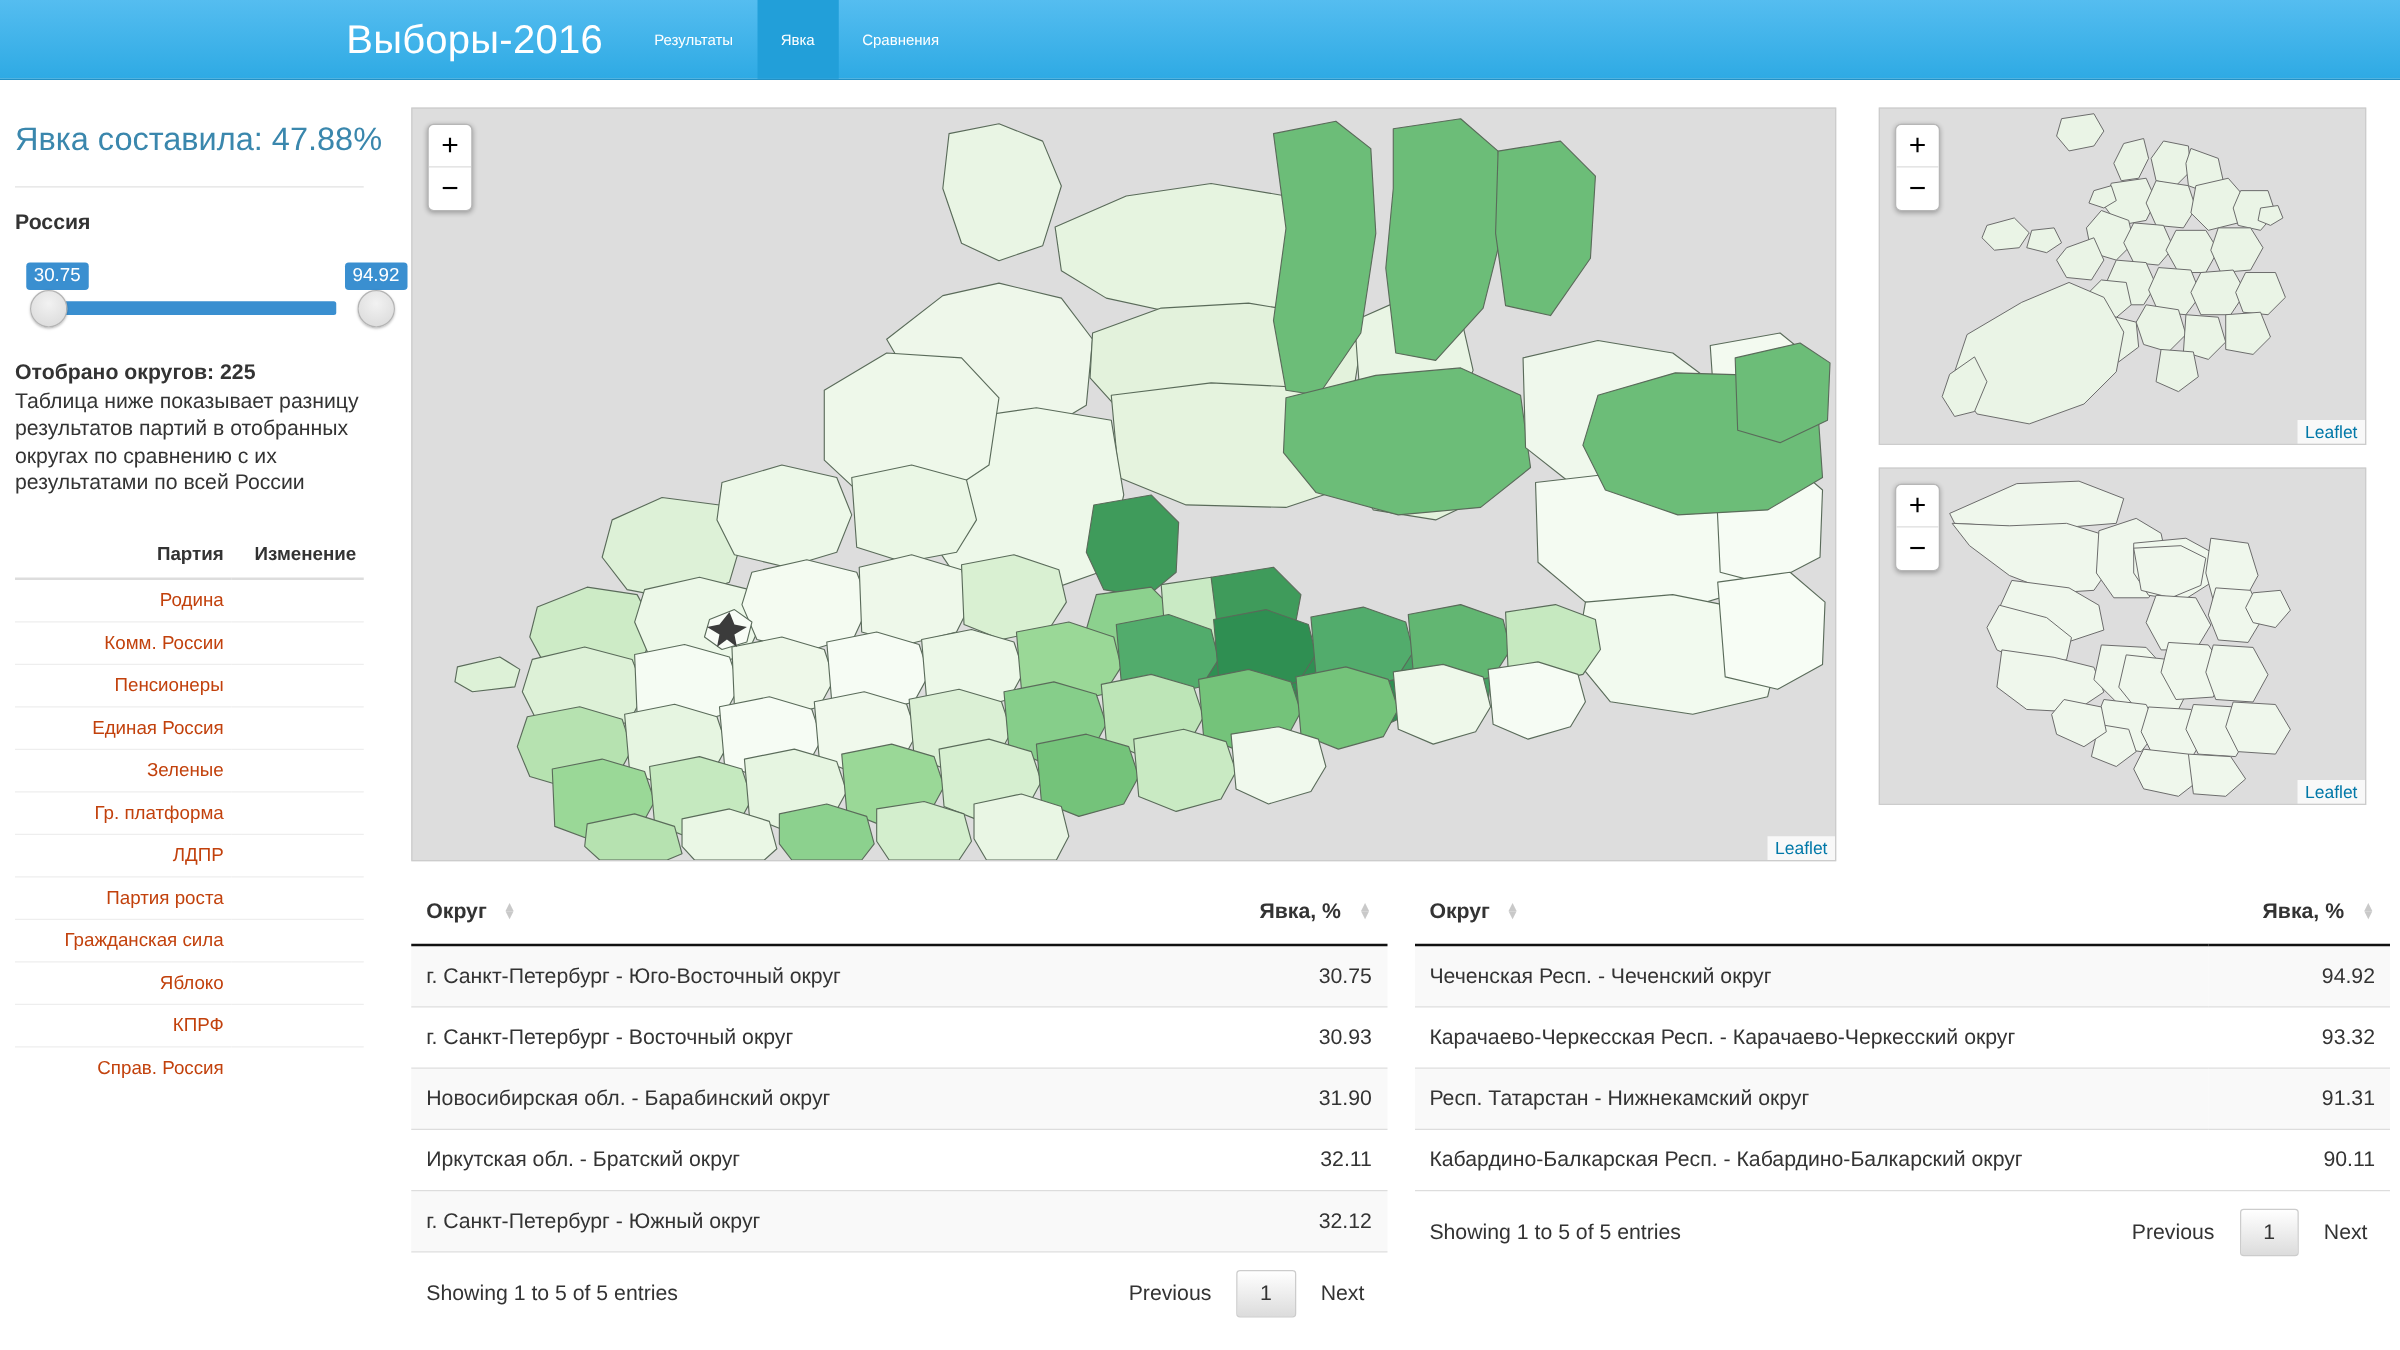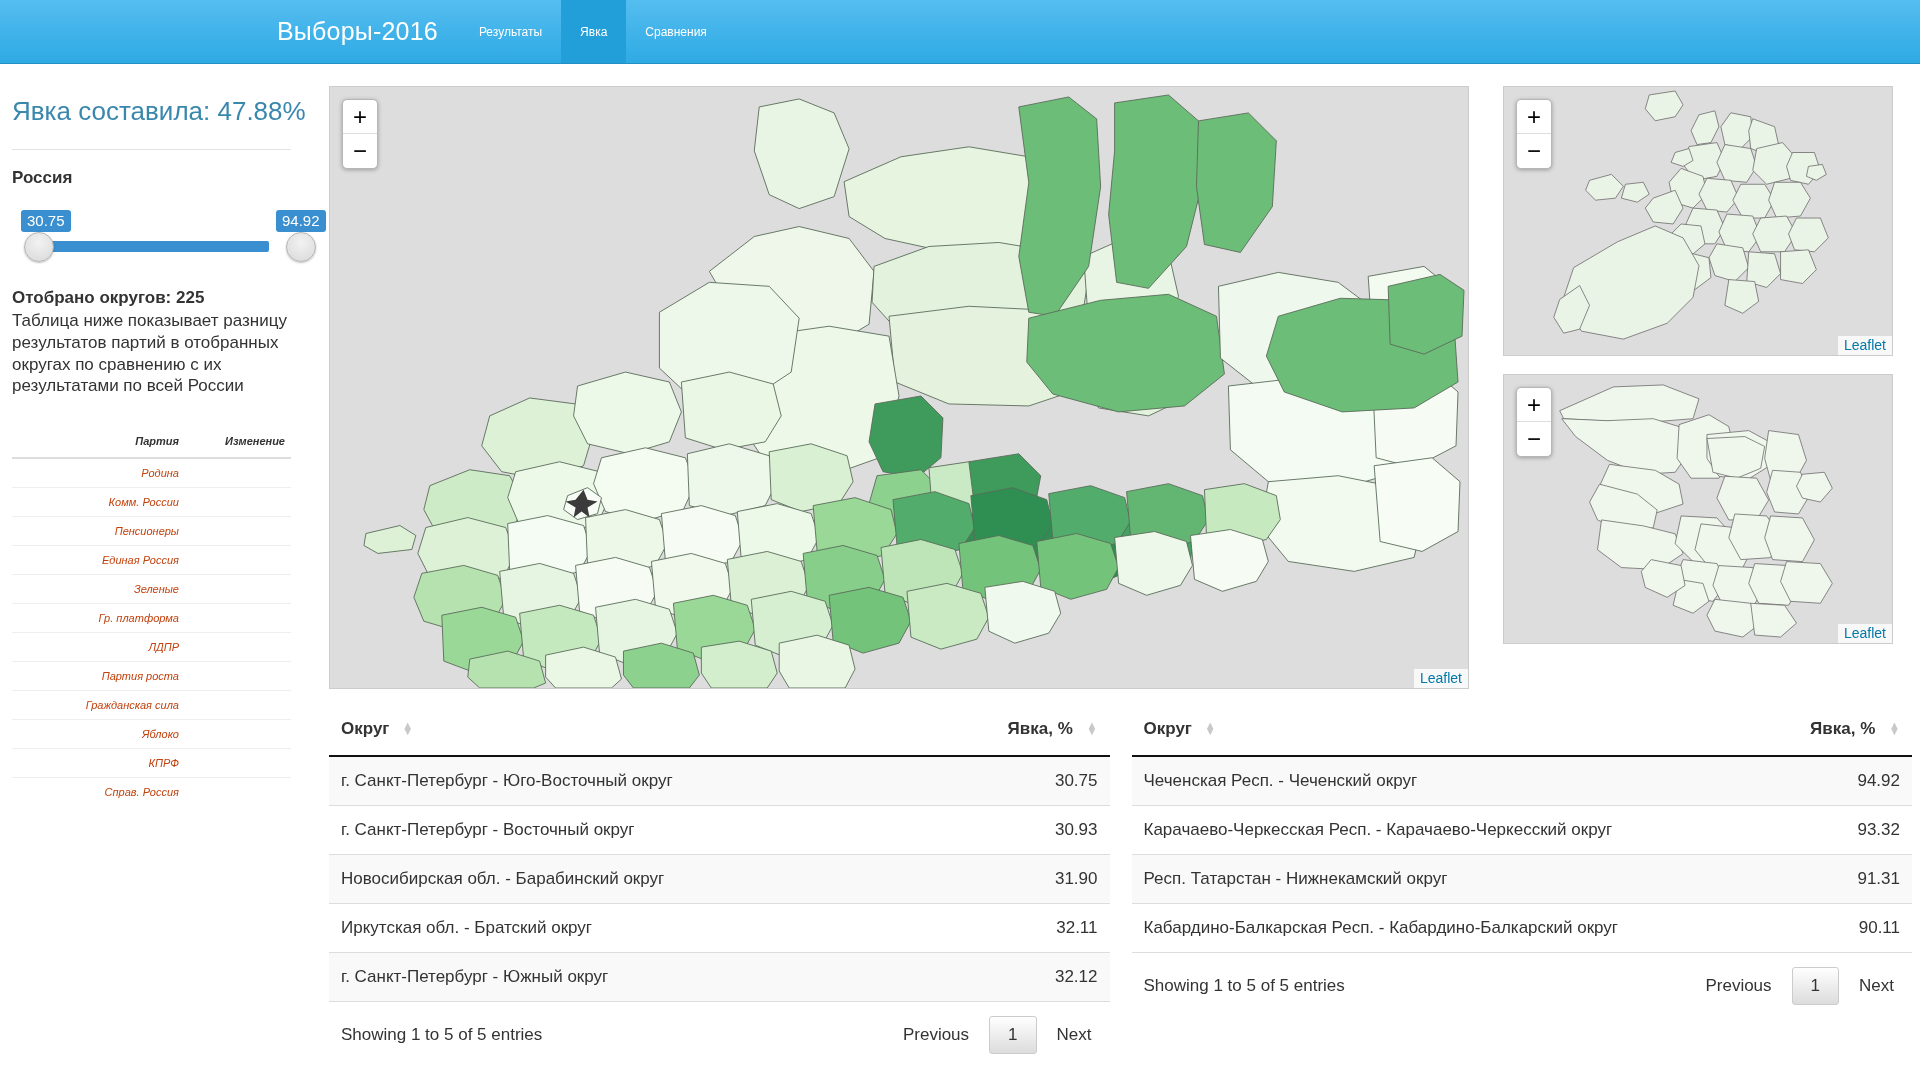--- a/index.html
+++ b/index.html
@@ -20,21 +20,21 @@
     background: linear-gradient(to bottom, #55bdf0 0%, #2eaae4 100%);
     border-bottom: 1px solid #2390c4;
     display: flex;
     align-items: stretch;
     padding-left: 255px;
     position: relative;
   }
   .navbar-brand {
     display: flex; align-items: center;
     padding: 0 22px;
-    font-size: 25px;
+    font-size: 32px;
     color: #ffffff;
     letter-spacing: .2px;
     white-space: nowrap;
   }
   .nav-item {
     display: flex; align-items: center;
     padding: 0 19px;
     font-size: 12px;
     color: #ffffff;
     white-space: nowrap;
@@ -105,22 +105,21 @@
   .explainer {
     font-size: 17px; color: #333; line-height: 1.28;
     margin-top: 2px;
   }
 
   
   .party-table {
     width: 100%;
     border-collapse: collapse;
     margin-top: 30px;
-    font-size: 11px;
-    font-style: italic;
+    font-size: 15px;
   }
   .party-table th {
     text-align: right;
     padding: 8px 6px 10px 6px;
     font-weight: bold;
     color: #333;
     border-bottom: 2px solid #dddddd;
   }
   .party-table th.party-col  { width: 62%; }
   .party-table th.change-col { width: 38%; }

